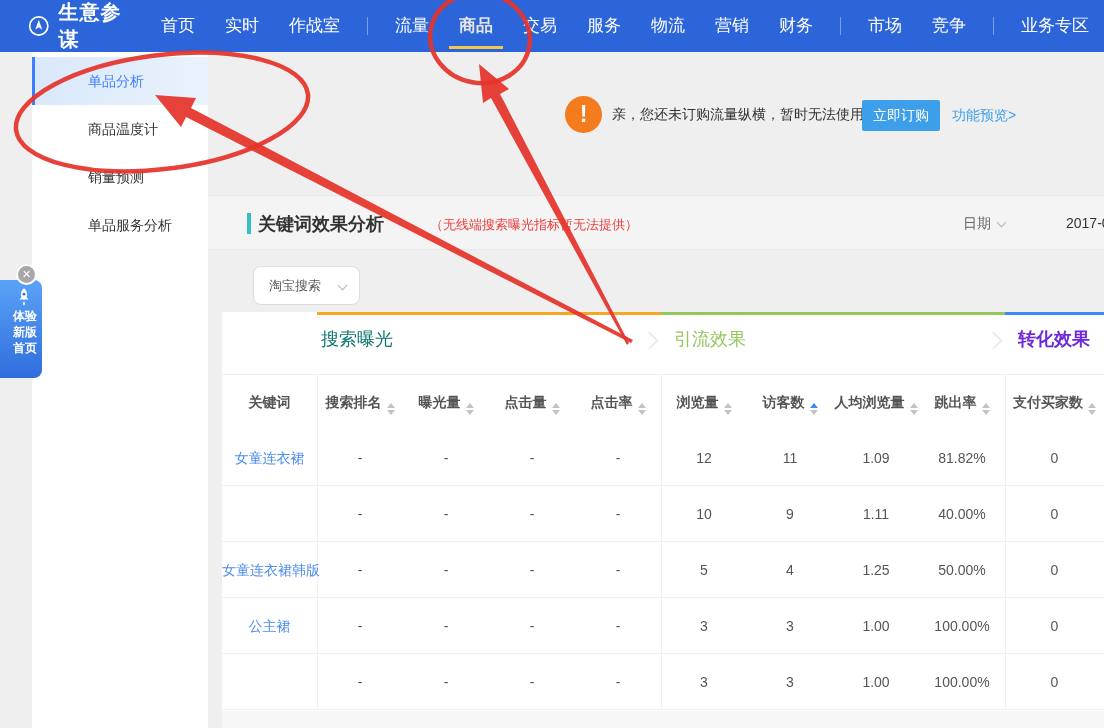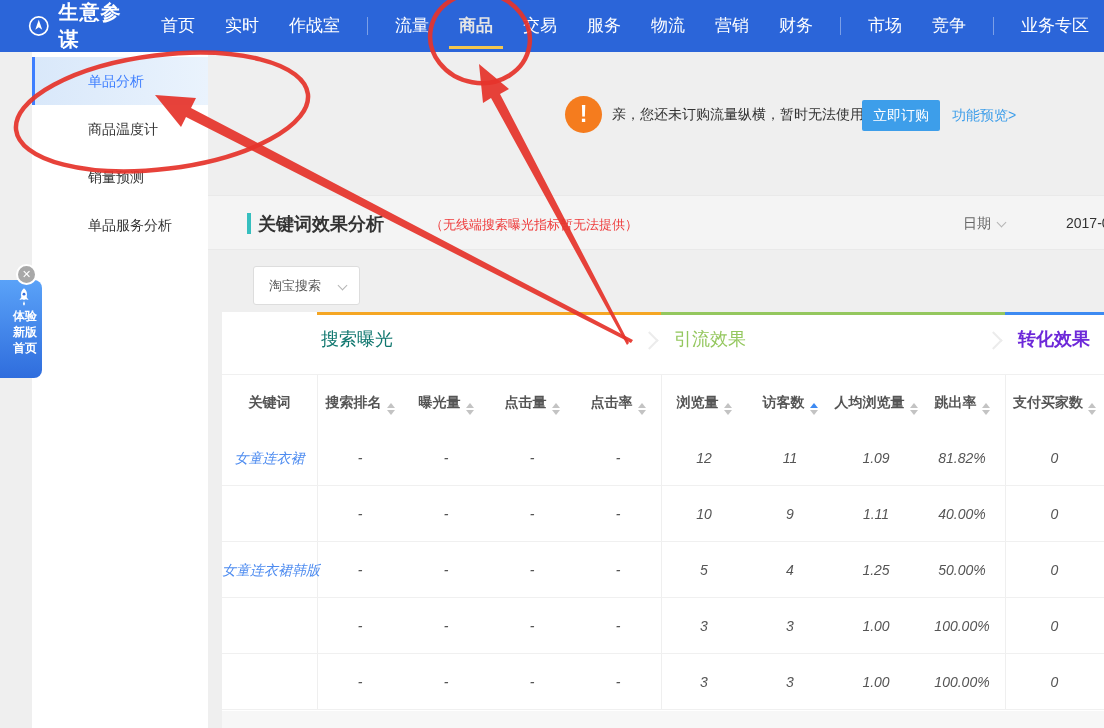--- a/index.html
+++ b/index.html
@@ -54,40 +54,40 @@
   .band-title { position:absolute; left:50px; top:16px; font-size:18px; font-weight:700; color:#333; }
   .band-note { position:absolute; left:222px; top:20px; font-size:13px; color:#ee3b3b; }
   .band-date-label { position:absolute; left:755px; top:19px; font-size:14px; color:#666; cursor:pointer; }
   .band-date-value { position:absolute; left:858px; top:19px; font-size:14px; color:#333;
     white-space:nowrap; cursor:pointer; }
   .chev { display:inline-block; width:7px; height:7px; border-right:1.5px solid #b5b5b5;
     border-bottom:1.5px solid #b5b5b5; transform:rotate(45deg); margin:0 0 3px 7px;
     vertical-align:middle; }
   
   .dropdown { position:absolute; left:253px; top:266px; width:107px; height:39px;
-    background:#fff; border:1px solid #ddd; border-radius:3px; font-size:13px; color:#555;
+    background:#fff; border:1px solid #ddd; border-radius:8px; font-size:13px; color:#555;
     line-height:37px; padding-left:15px; cursor:pointer; }
   .dropdown .chev { float:right; margin:15px 13px 0 0; }
   
   .panel { position:absolute; left:222px; top:312px; width:882px; height:416px; background:#fff; }
   .group-bar { position:absolute; top:0; height:3px; }
   .group-label { position:absolute; top:15px; font-size:18px; }
   .sep-chev { position:absolute; top:22px; width:13px; height:13px;
     border-top:2px solid #ececec; border-right:2px solid #ececec; transform:rotate(45deg); }
   .th { position:absolute; top:63px; height:55px; line-height:55px; text-align:center;
     font-size:14px; font-weight:700; color:#555; white-space:nowrap; }
   .sorter { display:inline-flex; flex-direction:column; margin-left:5px; vertical-align:-1px; }
   .tri-up { width:0; height:0; border-left:4px solid transparent; border-right:4px solid transparent;
     border-bottom:5px solid #c3c3c3; margin-bottom:2px; }
   .tri-down { width:0; height:0; border-left:4px solid transparent; border-right:4px solid transparent;
     border-top:5px solid #c3c3c3; }
   .tri-up.on { border-bottom-color:#3d8af2; }
   .tr { position:absolute; left:0; width:882px; height:56px; border-bottom:1px solid #f0f0f0; }
   .td { position:absolute; top:0; height:56px; line-height:56px; text-align:center;
-    font-size:14px; color:#555; white-space:nowrap;font-style:italic; }
+    font-size:14px; color:#555; white-space:nowrap; }
   .td.kw { color:#4e8cf0; cursor:pointer; }
   .vline { position:absolute; top:63px; width:1px; height:335px; background:#efefef; }
   .hline { position:absolute; left:0; top:62px; width:882px; height:1px; background:#f0f0f0; }
   .panel-foot { position:absolute; left:0; top:399px; width:882px; height:17px; background:#f7f7f7; }
   
   .annot { position:absolute; left:0; top:0; z-index:60; pointer-events:none; }
 </style>
 </head>
 <body>
 
@@ -240,20 +240,21 @@
       <div class="td" style="left: 181px; width: 86px;">-</div>
       <div class="td" style="left: 267px; width: 86px;">-</div>
       <div class="td" style="left: 353px; width: 86px;">-</div>
       <div class="td" style="left: 439px; width: 86px;">5</div>
       <div class="td" style="left: 525px; width: 86px;">4</div>
       <div class="td" style="left: 611px; width: 86px;">1.25</div>
       <div class="td" style="left: 697px; width: 86px;">50.00%</div>
       <div class="td" style="left: 783px; width: 99px;">0</div>
     </div>
     <div class="tr" style="top: 286px;">
+      <div class="td kw" style="left: 0px; width: 95px;">公主裙</div>
       <div class="td" style="left: 95px; width: 86px;">-</div>
       <div class="td" style="left: 181px; width: 86px;">-</div>
       <div class="td" style="left: 267px; width: 86px;">-</div>
       <div class="td" style="left: 353px; width: 86px;">-</div>
       <div class="td" style="left: 439px; width: 86px;">3</div>
       <div class="td" style="left: 525px; width: 86px;">3</div>
       <div class="td" style="left: 611px; width: 86px;">1.00</div>
       <div class="td" style="left: 697px; width: 86px;">100.00%</div>
       <div class="td" style="left: 783px; width: 99px;">0</div>
     </div>

